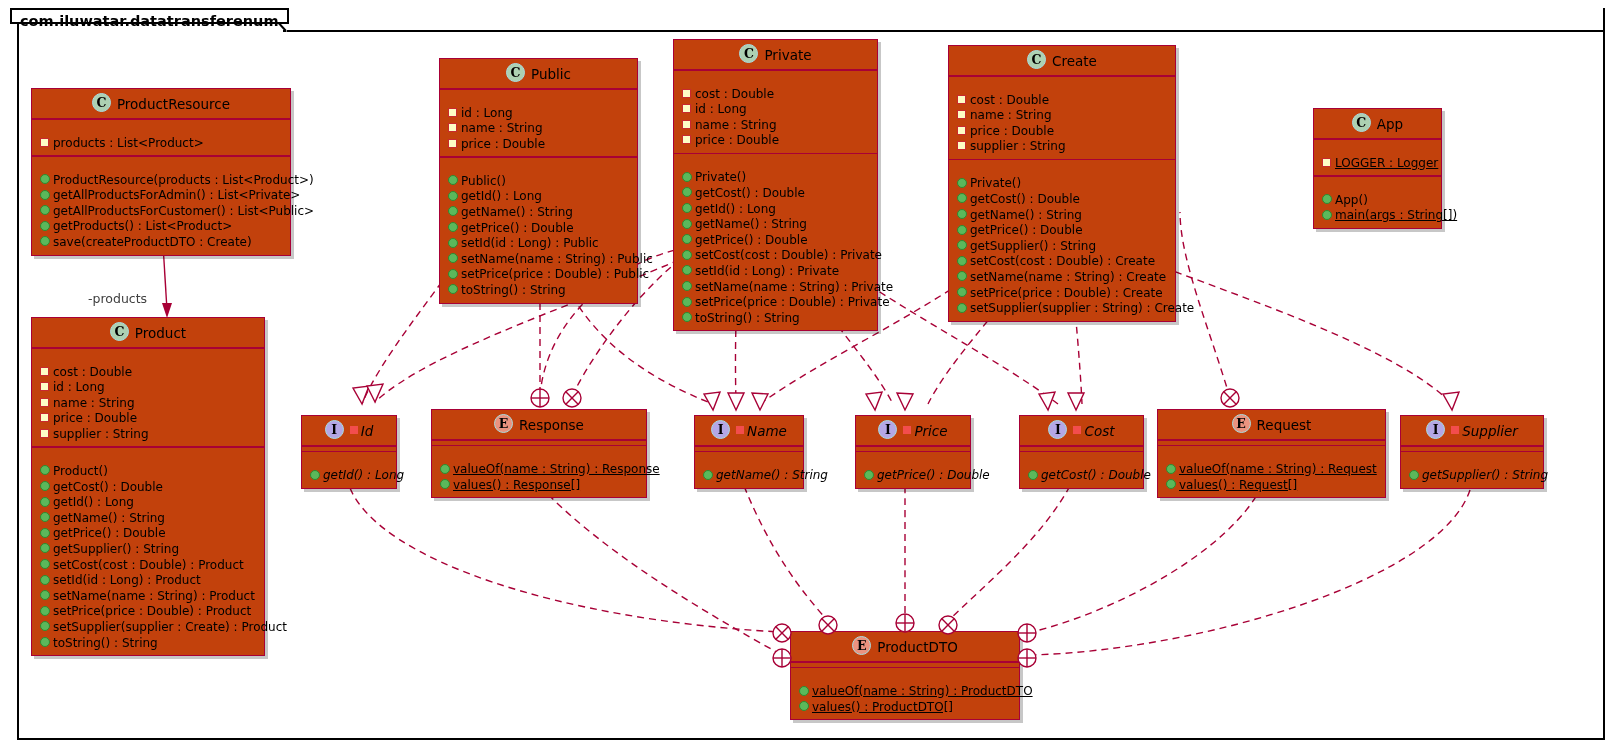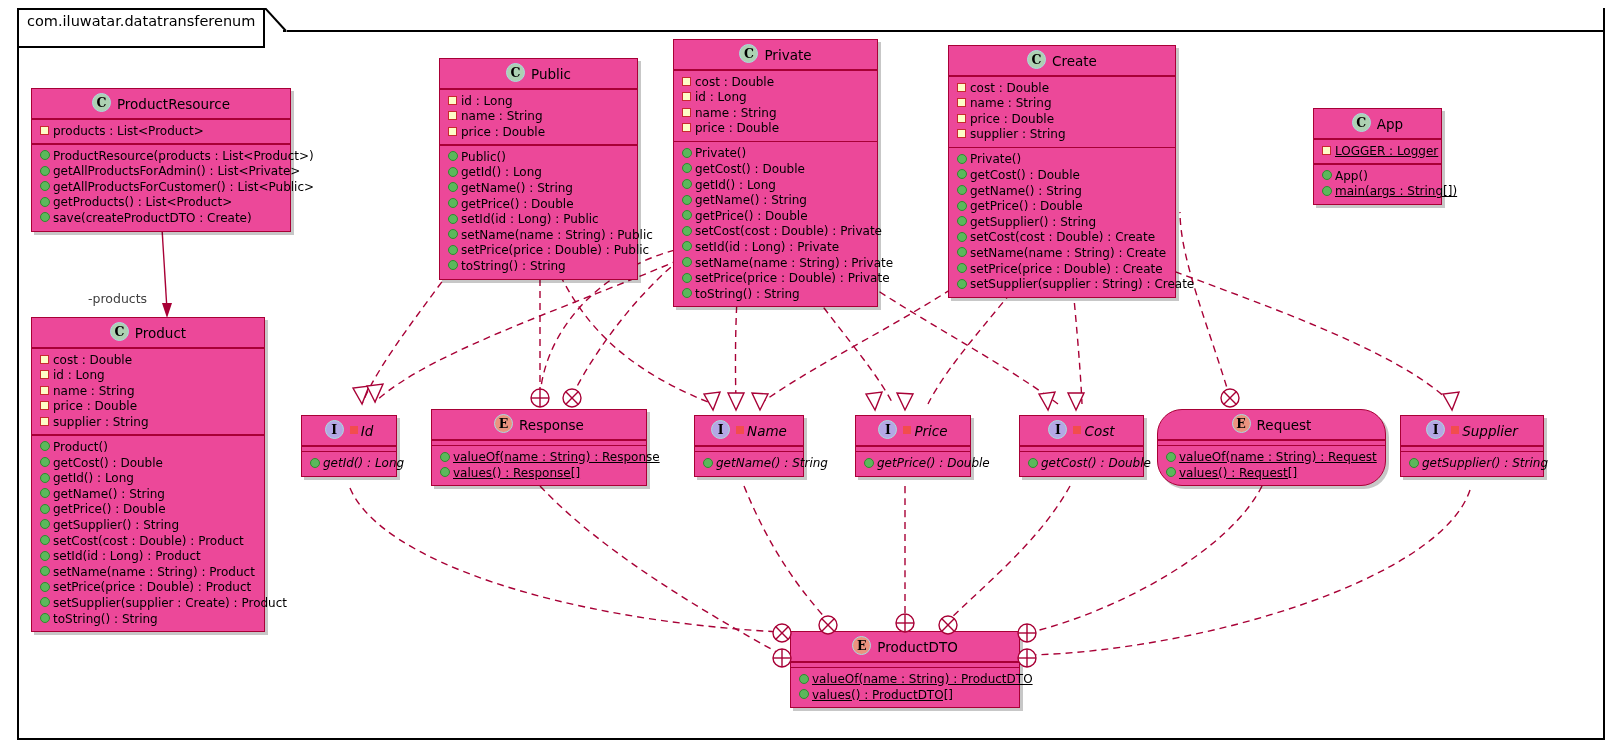--- a/index.html
+++ b/index.html
@@ -26,61 +26,61 @@
     background: transparent;
   }
   #pkg-frame-top {
     position: absolute;
     left: 283px; top: 30px;
     width: 1322px; height: 2px;
     background: #000000;
   }
   #pkg-tab {
     position: absolute;
-    left: 17px; top: 8px;
-    height: 40px;
+    left: 10px; top: 8px;
+    height: 16px;
     border: 2px solid #000000;
     background: #ffffff;
     padding: 1px 8px 0 8px;
     font-size: 14.5px;
-    font-weight: normal;
+    font-weight: bold;
     line-height: 21px;
     color: #000000;
     white-space: nowrap;
     z-index: 3;
   }
   #pkg-tab-slant {
     position: absolute;
     left: 265px; top: 8px;
     width: 22px; height: 24px;
     z-index: 2;
   }
 
   
   .uml {
     position: absolute;
-    background: #ec4899;
+    background: #c2410c;
     border: 1.5px solid #a80036;
     box-shadow: 3px 3px 0px rgba(0,0,0,0.22);
     z-index: 5;
   }
   .uml .hdr {
     text-align: center;
     padding: 5px 10px 5px 10px;
     font-size: 13.5px;
     color: #000000;
     white-space: nowrap;
     position: relative;
   }
   .uml .sep {
     height: 1.5px;
     background: #a80036;
   }
   .uml .sec {
-    padding: 4px 5px 4px 5px;
+    padding: 16px 5px 4px 5px;
   }
   .uml .sec.empty { padding: 2px 0; }
   .uml .row {
     font-size: 12px;
     line-height: 15.6px;
     white-space: nowrap;
     color: #000000;
     padding-left: 2px;
   }
   .uml .row.italic { font-style: italic; }
@@ -429,21 +429,21 @@
       </div>
       <div class="uml" style="left: 1019px; top: 415px; width: 125px;">
         <div class="hdr"><span class="stereo I">I</span><span class="abst-sq"></span><span class="nm abst">Cost</span></div>
         <div class="sep"></div>
         <div class="sec empty"></div>
         <div class="sep"></div>
         <div class="sec">
           <div class="row italic"><span class="m-method"></span><span class="txt">getCost() : Double</span></div>
         </div>
       </div>
-      <div class="uml" style="left: 1157px; top: 409px; width: 229px; border-radius: 25px;">
+      <div class="uml" style="left: 1157px; top: 409px; width: 229px;">
         <div class="hdr"><span class="stereo E">E</span><span class="nm">Request</span></div>
         <div class="sep"></div>
         <div class="sec empty"></div>
         <div class="sep"></div>
         <div class="sec">
           <div class="row uline"><span class="m-method"></span><span class="txt">valueOf(name : String) : Request</span></div>
           <div class="row uline"><span class="m-method"></span><span class="txt">values() : Request[]</span></div>
         </div>
       </div>
       <div class="uml" style="left: 1400px; top: 415px; width: 144px;">

